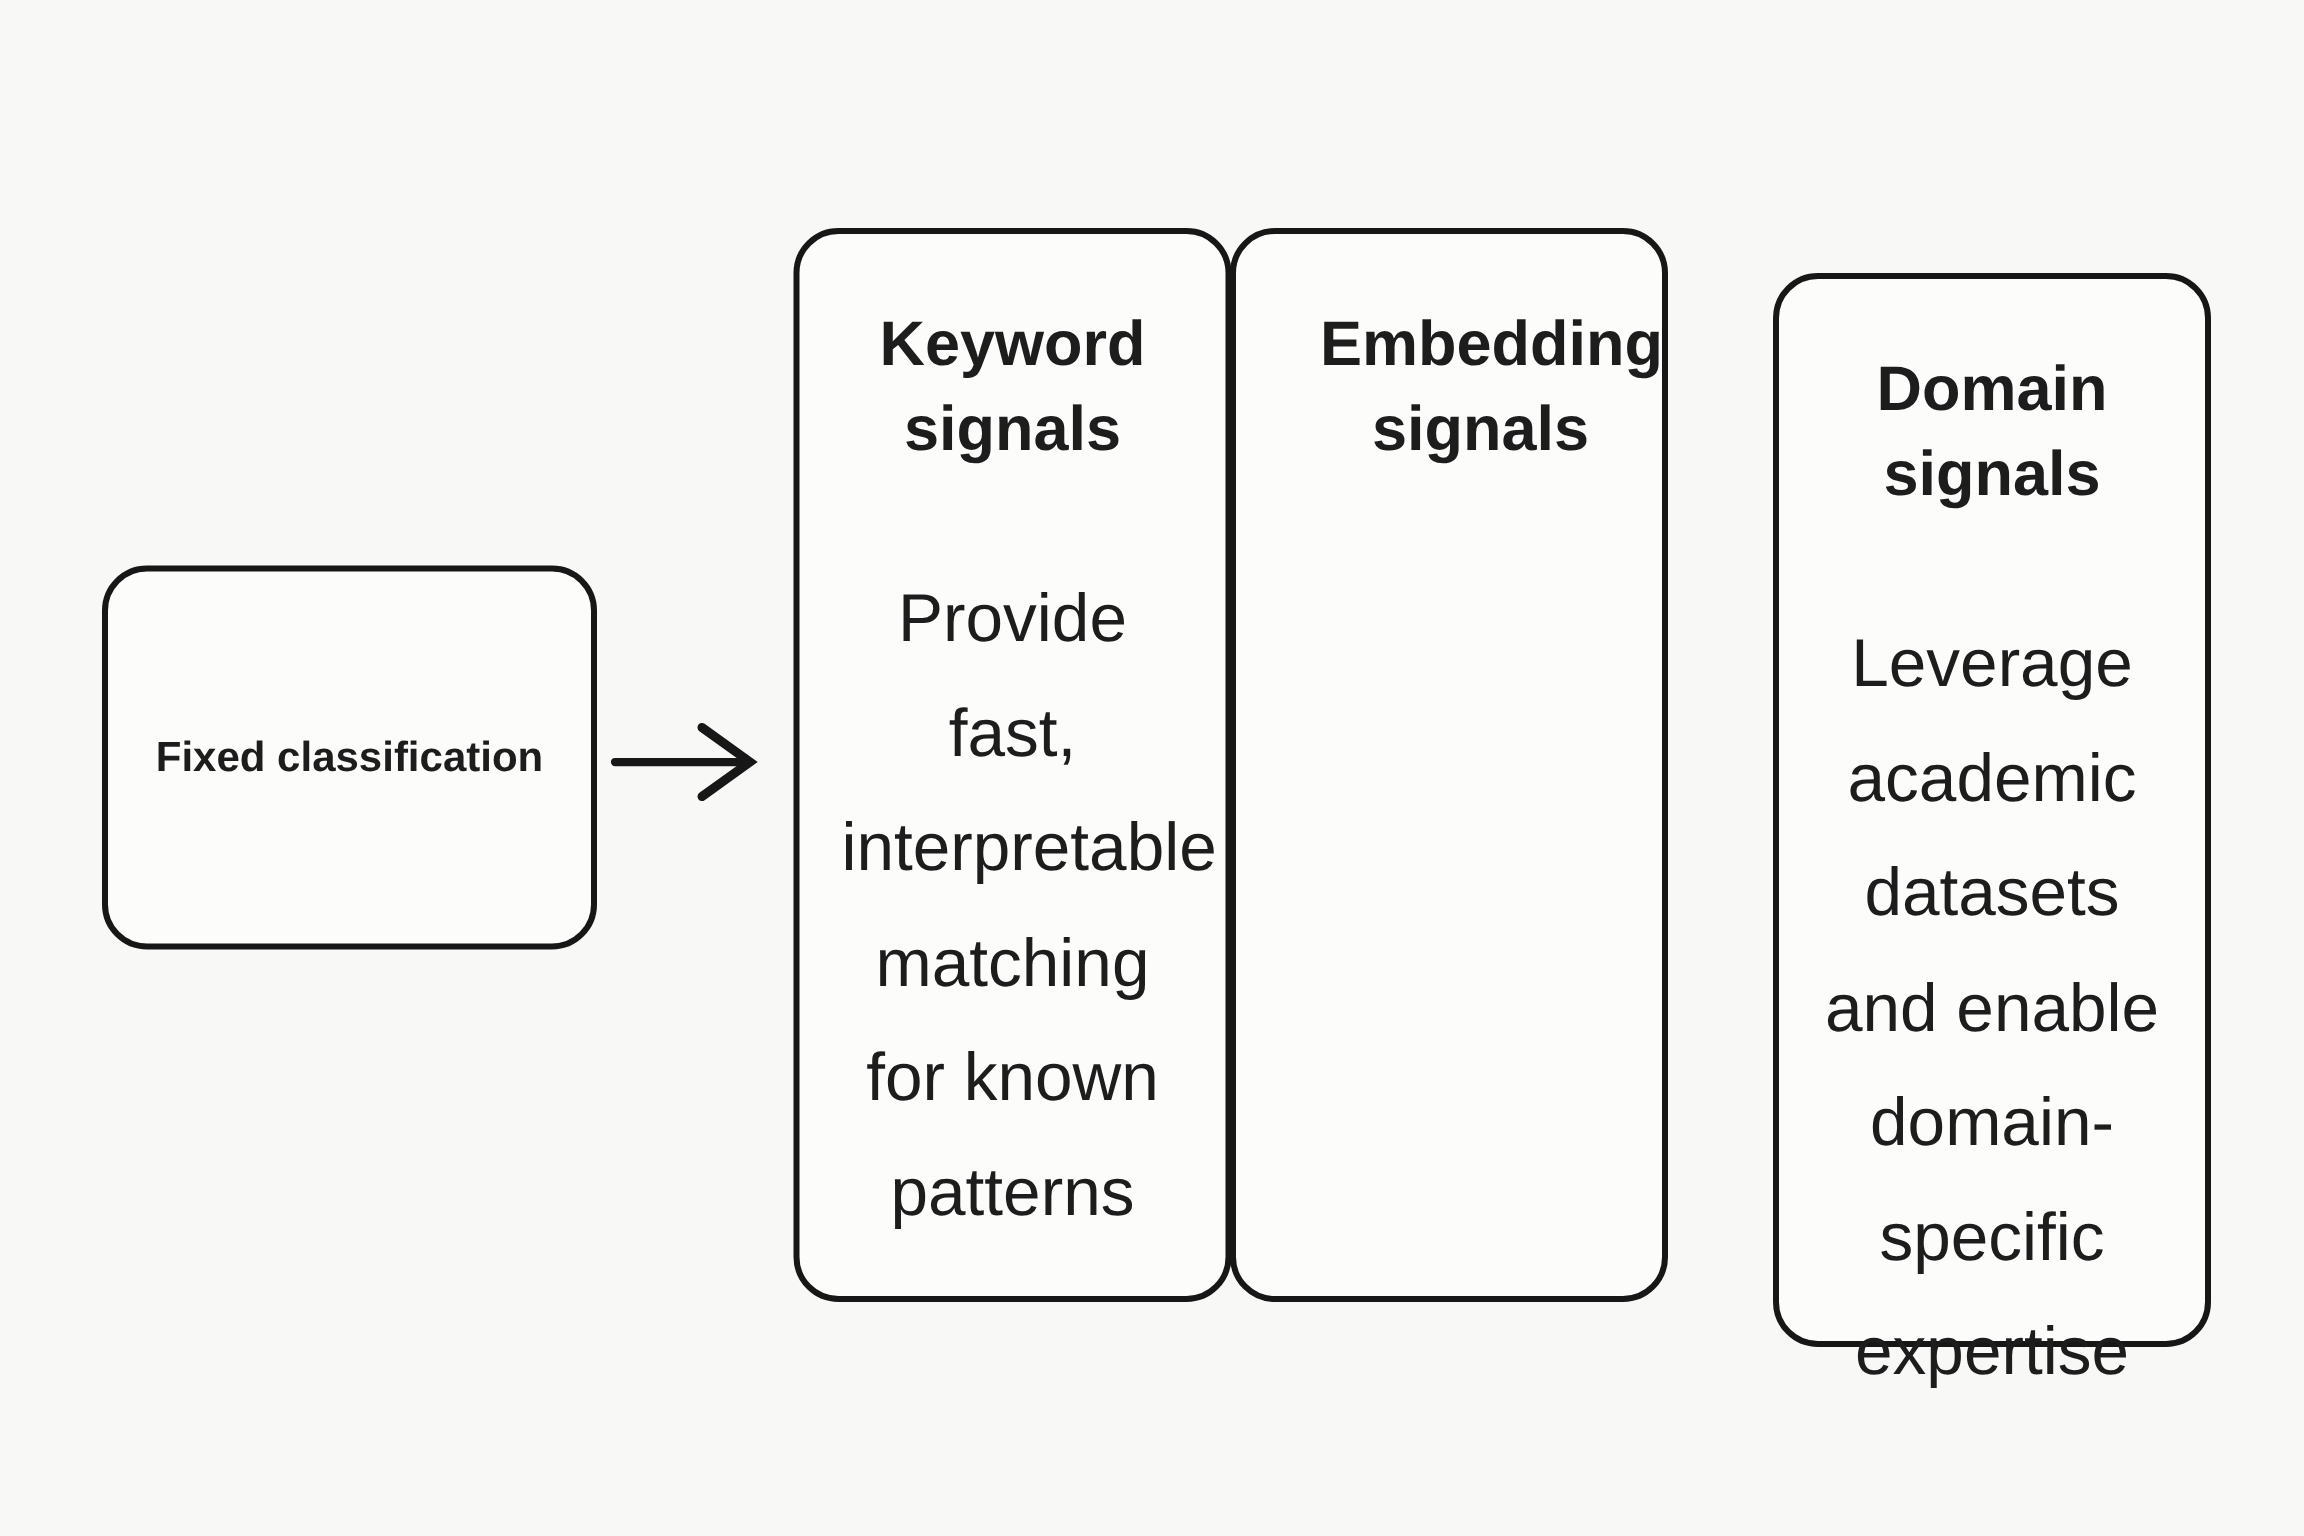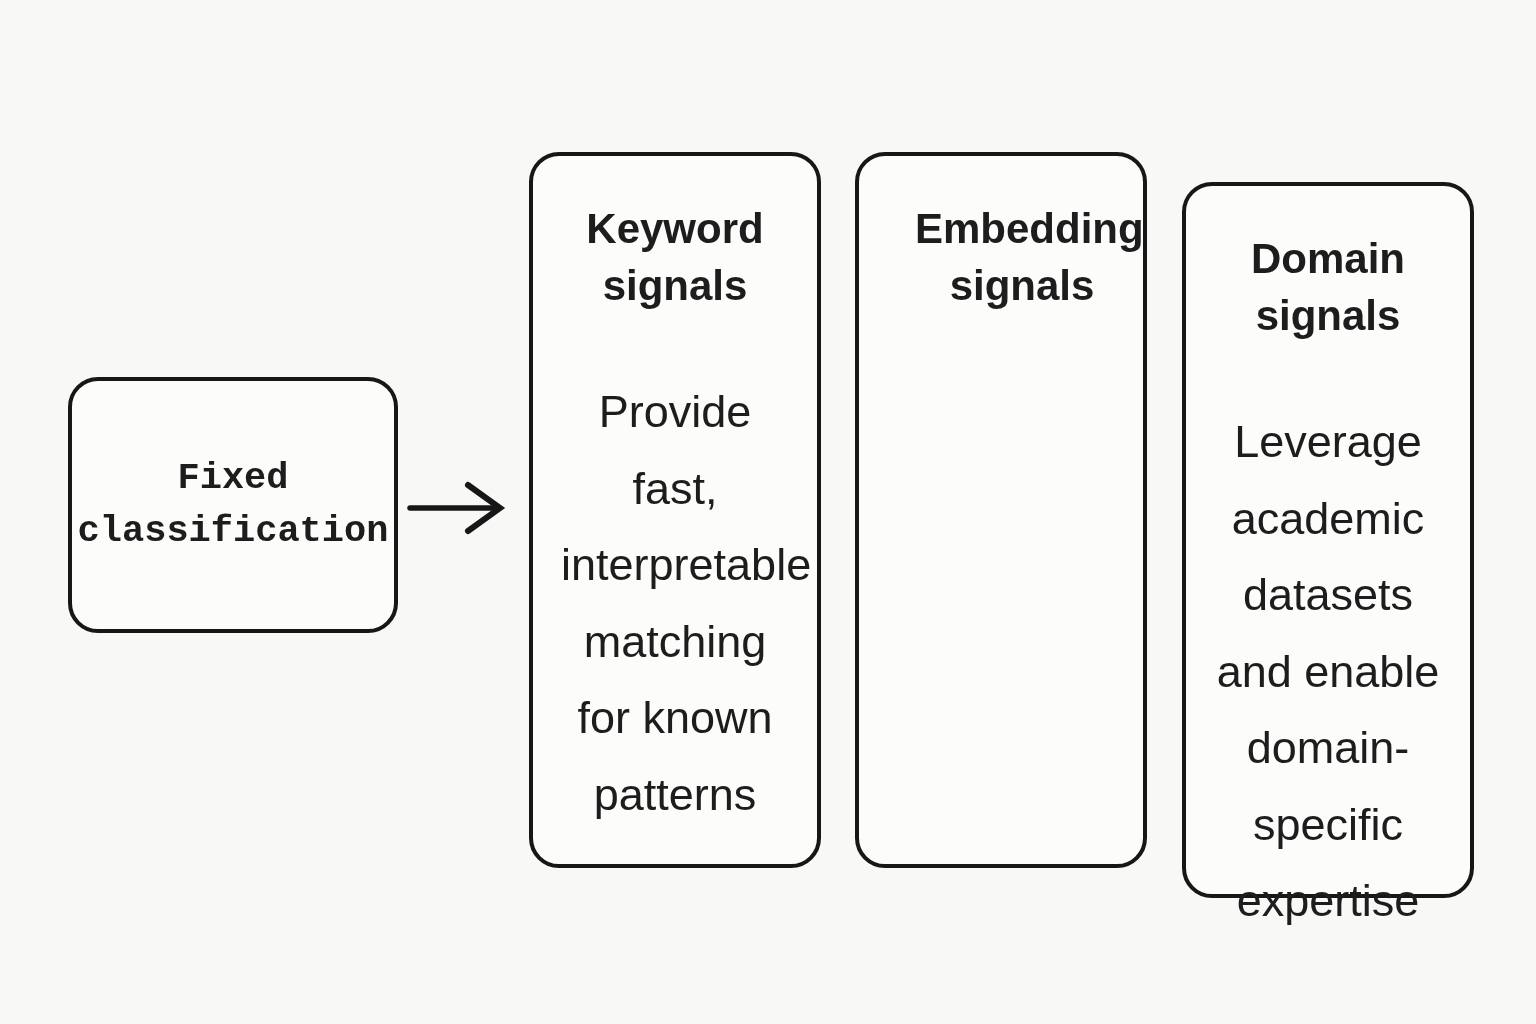--- a/index.html
+++ b/index.html
@@ -30,41 +30,40 @@
     top: 377px;
     width: 330px;
     height: 256px;
     display: flex;
     align-items: center;
     justify-content: center;
     text-align: center;
     padding: 0 10px;
   }
   .source-label {
-    font-size: 37px;
+    font-size: 28px;
     font-weight: 700;
     line-height: 1.42;
     letter-spacing: 0;
-    font-family: Liberation Mono, monospace;
   }
   .arrow-wrap {
     position: absolute;
     left: 406px;
     top: 476px;
     width: 110px;
     height: 64px;
   }
   .card {
     top: 152px;
     width: 292px;
     height: 716px;
     text-align: center;
   }
   .card-1 { left: 529px; }
-  .card-2 { left: 855px; padding-left: 42px; }
+  .card-2 { left: 820px; padding-left: 42px; }
   .card-3 { left: 1182px; margin-top: 30px; }
   .card-title {
     margin-top: 44px;
     padding: 0 14px;
     font-size: 42px;
     font-weight: 700;
     line-height: 1.36;
   }
   .card-body {
     margin: 60px auto 0 auto;

